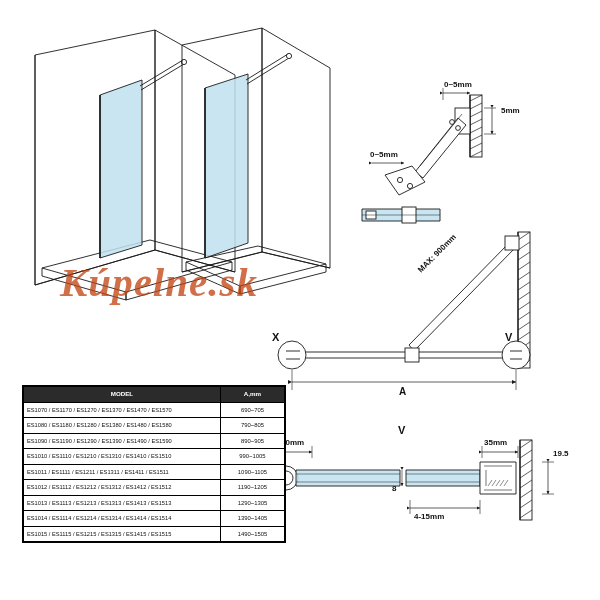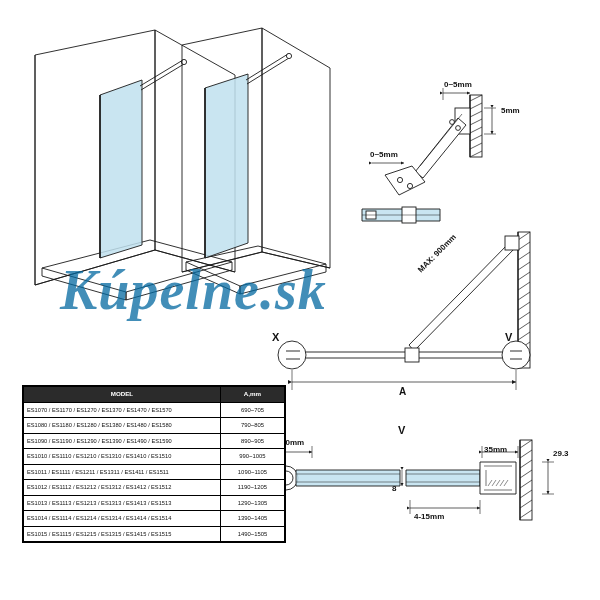--- a/index.html
+++ b/index.html
@@ -12,24 +12,24 @@
     overflow:hidden;
   }
   .root{position:relative;width:600px;height:600px;}
   svg.diagram{position:absolute;left:0;top:0;width:600px;height:600px;}
 
   
   .watermark{
     position:absolute;
     left:60px;top:258px;
     font-family:"Liberation Serif", serif;
-    font-size:56px;
+    font-size:41px;
     font-style:italic;
     font-weight:bold;
-    color:#0369a1;
+    color:#c2410c;
     opacity:.75;
     letter-spacing:1px;
     white-space:nowrap;
     pointer-events:none;
   }
 
   
   .table-wrap{
     position:absolute;
     left:22px;top:385px;
@@ -294,22 +294,22 @@
 
   <div class="lbl big" style="left:272px;top:331px;">X</div>
   <div class="lbl big" style="left:505px;top:331px;">V</div>
   <div class="lbl b" style="left:399px;top:386px;font-size:10px;">A</div>
 
   <div class="lbl big" style="left:265px;top:424px;">X</div>
   <div class="lbl big" style="left:398px;top:424px;">V</div>
 
   <div class="lbl b" style="left:281px;top:438px;">30mm</div>
   <div class="lbl b" style="left:222px;top:473px;">16mm</div>
-  <div class="lbl b" style="left:484px;top:438px;margin-top:7px;">35mm</div>
-  <div class="lbl b" style="left:553px;top:449px;">29.3</div>
+  <div class="lbl b" style="left:484px;top:438px;">35mm</div>
+  <div class="lbl b" style="left:553px;top:449px;">19.5</div>
   <div class="lbl b" style="left:392px;top:484px;">8</div>
   <div class="lbl b" style="left:414px;top:512px;">4-15mm</div>
 
   <div class="table-wrap">
     <table class="models">
       <thead>
         <tr>
           <th class="col-model">MODEL</th>
           <th class="col-a">A,mm</th>
         </tr>

